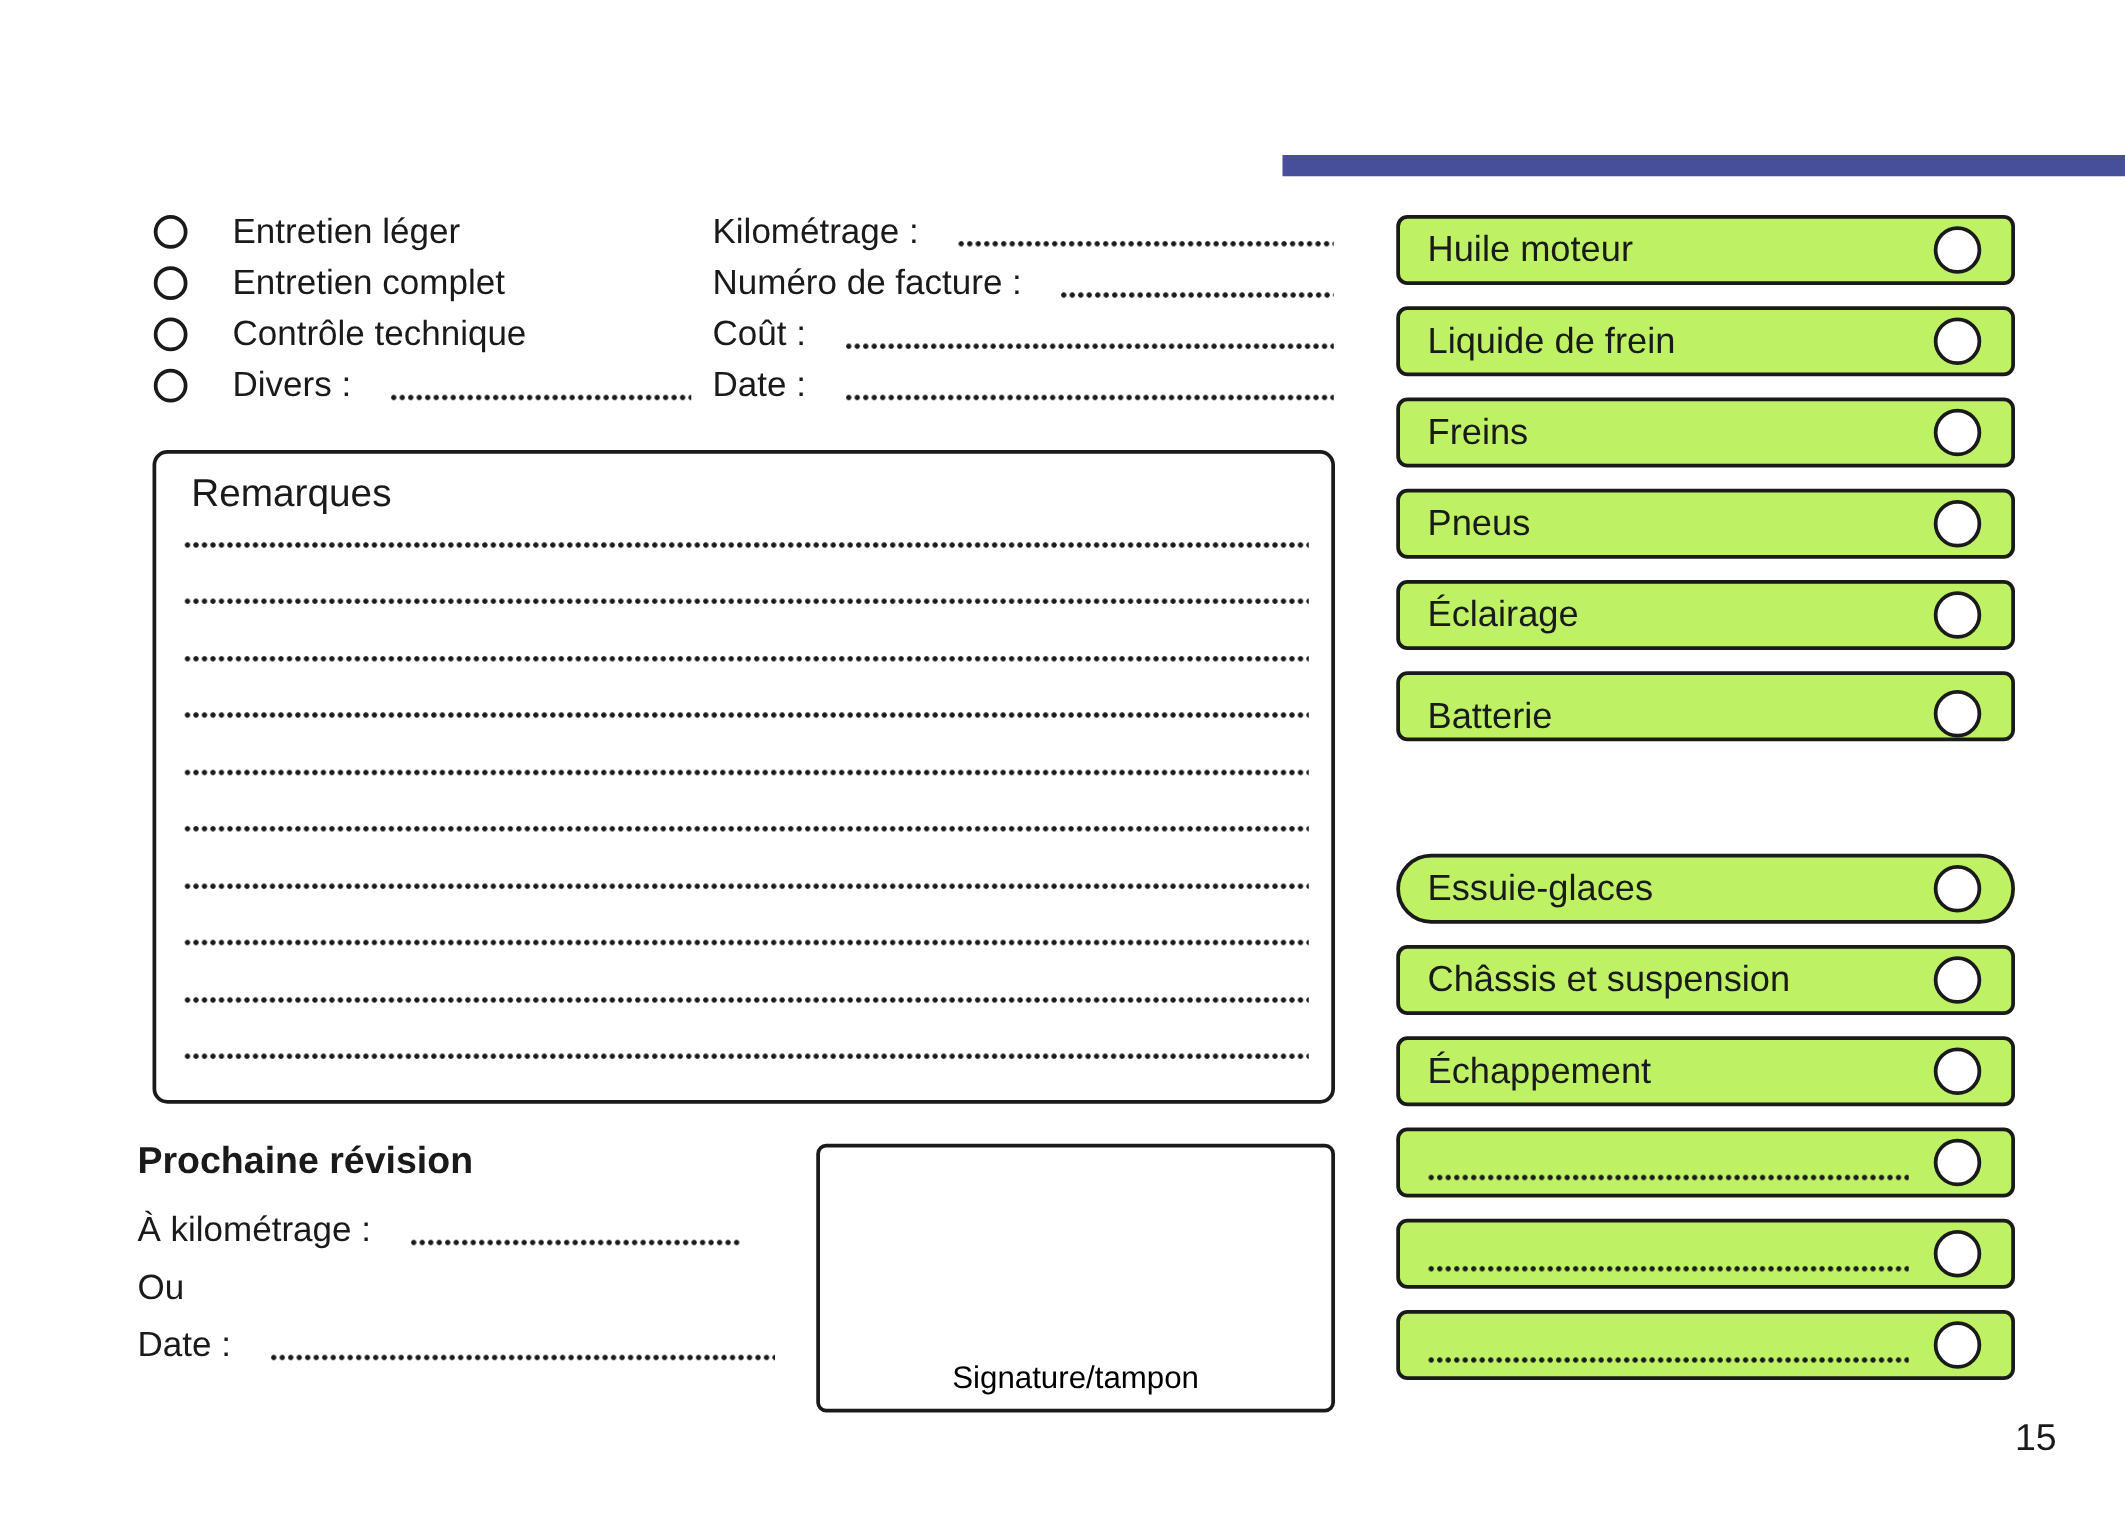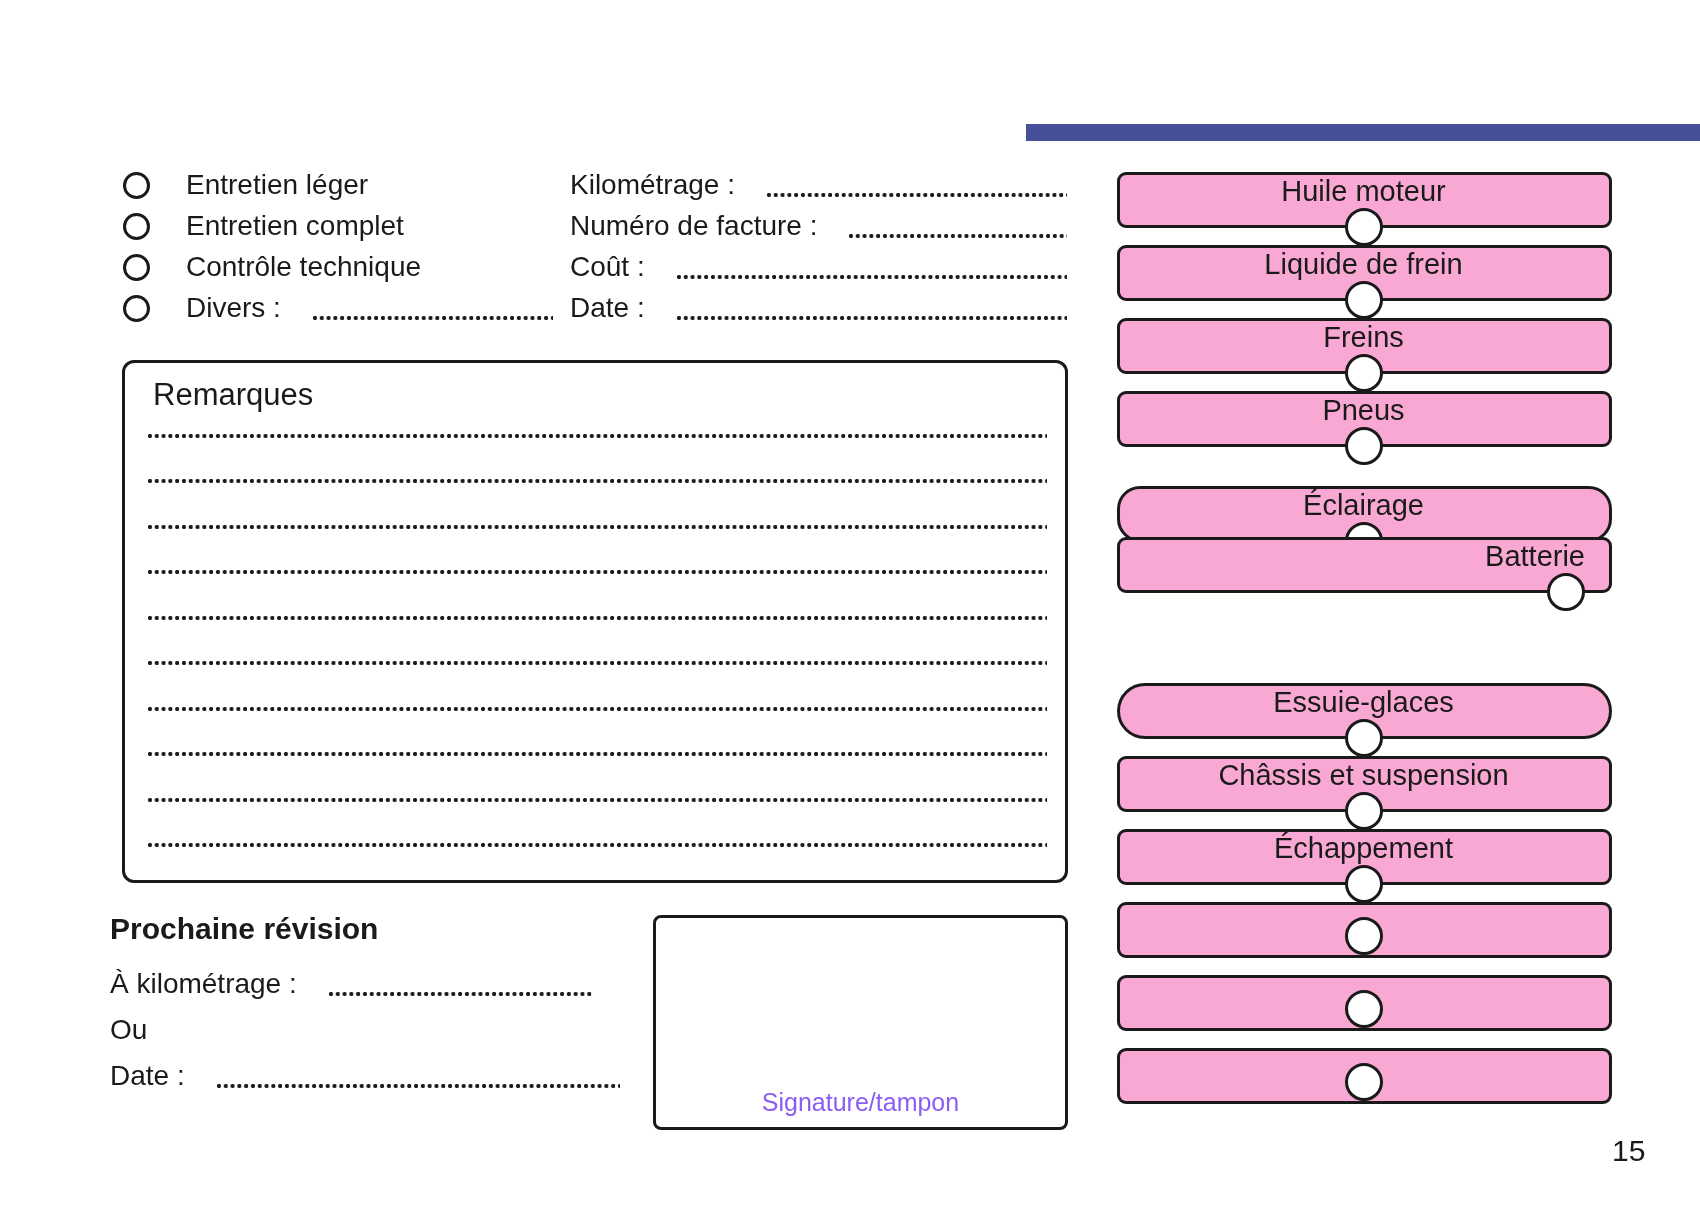--- a/index.html
+++ b/index.html
@@ -63,32 +63,31 @@
   }
   
   .sig-box {
     position:absolute; left:653px; top:915px;
     width:415px; height:215px;
     border:3px solid #1a1a1a; border-radius:8px;
     background:#fff;
   }
   .sig-hint {
     position:absolute; left:0; right:0; bottom:10px;
-    text-align:center; font-size:25px; color:#8b5cf6;
+    text-align:center; font-size:25px; color:#000000;
   }
 
   
   .cl-box {
     position:absolute; left:1117px;
     width:495px; height:56px;
     border:3px solid #1a1a1a; border-radius:9px;
-    background:#f9a8d4;
+    background:#bef264;
     display:flex; align-items:center;
     padding:0 24px 0 22px;
-    flex-direction:column;
   }
   .cl-label { flex:1; font-size:29px; white-space:nowrap; }
   .cl-dots { height:6px; margin:0 20px 10px 0; }
   .check-circle {
     flex:none; width:38px; height:38px;
     border:3px solid #1a1a1a; border-radius:50%;
     background:#fff;
   }
 
   .page-number {
@@ -200,21 +199,21 @@
     <span class="check-circle"></span>
   </div>
   <div class="cl-box" style="top:245px;">
     <span class="cl-label">Liquide de frein</span>
     <span class="check-circle"></span>
   </div>
   <div class="cl-box" style="top:391px;">
     <span class="cl-label">Pneus</span>
     <span class="check-circle"></span>
   </div>
-  <div class="cl-box" style="top:486px;border-radius:23px;">
+  <div class="cl-box" style="top:464px;">
     <span class="cl-label">Éclairage</span>
     <span class="check-circle"></span>
   </div>
   <div class="cl-box" style="top:537px;align-items:flex-end;">
     <span class="cl-label">Batterie</span>
     <span class="check-circle"></span>
   </div>
   <div class="cl-box" style="top:683px;border-radius:28px;">
     <span class="cl-label">Essuie-glaces</span>
     <span class="check-circle"></span>

